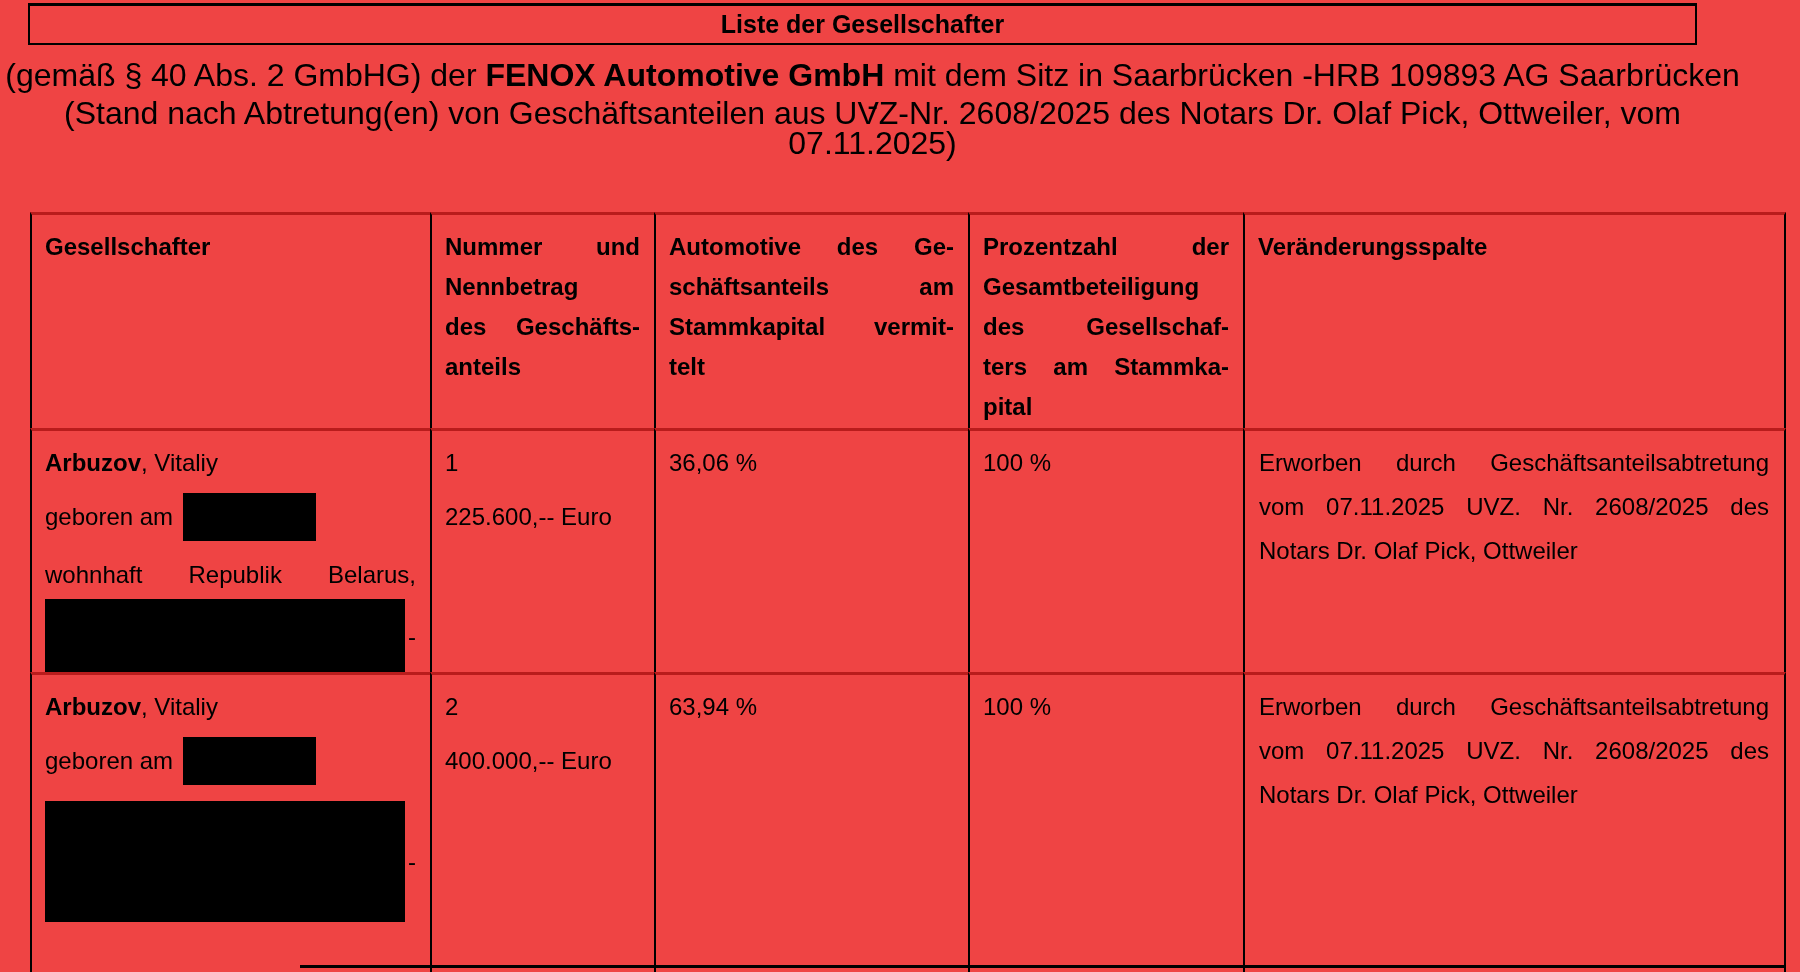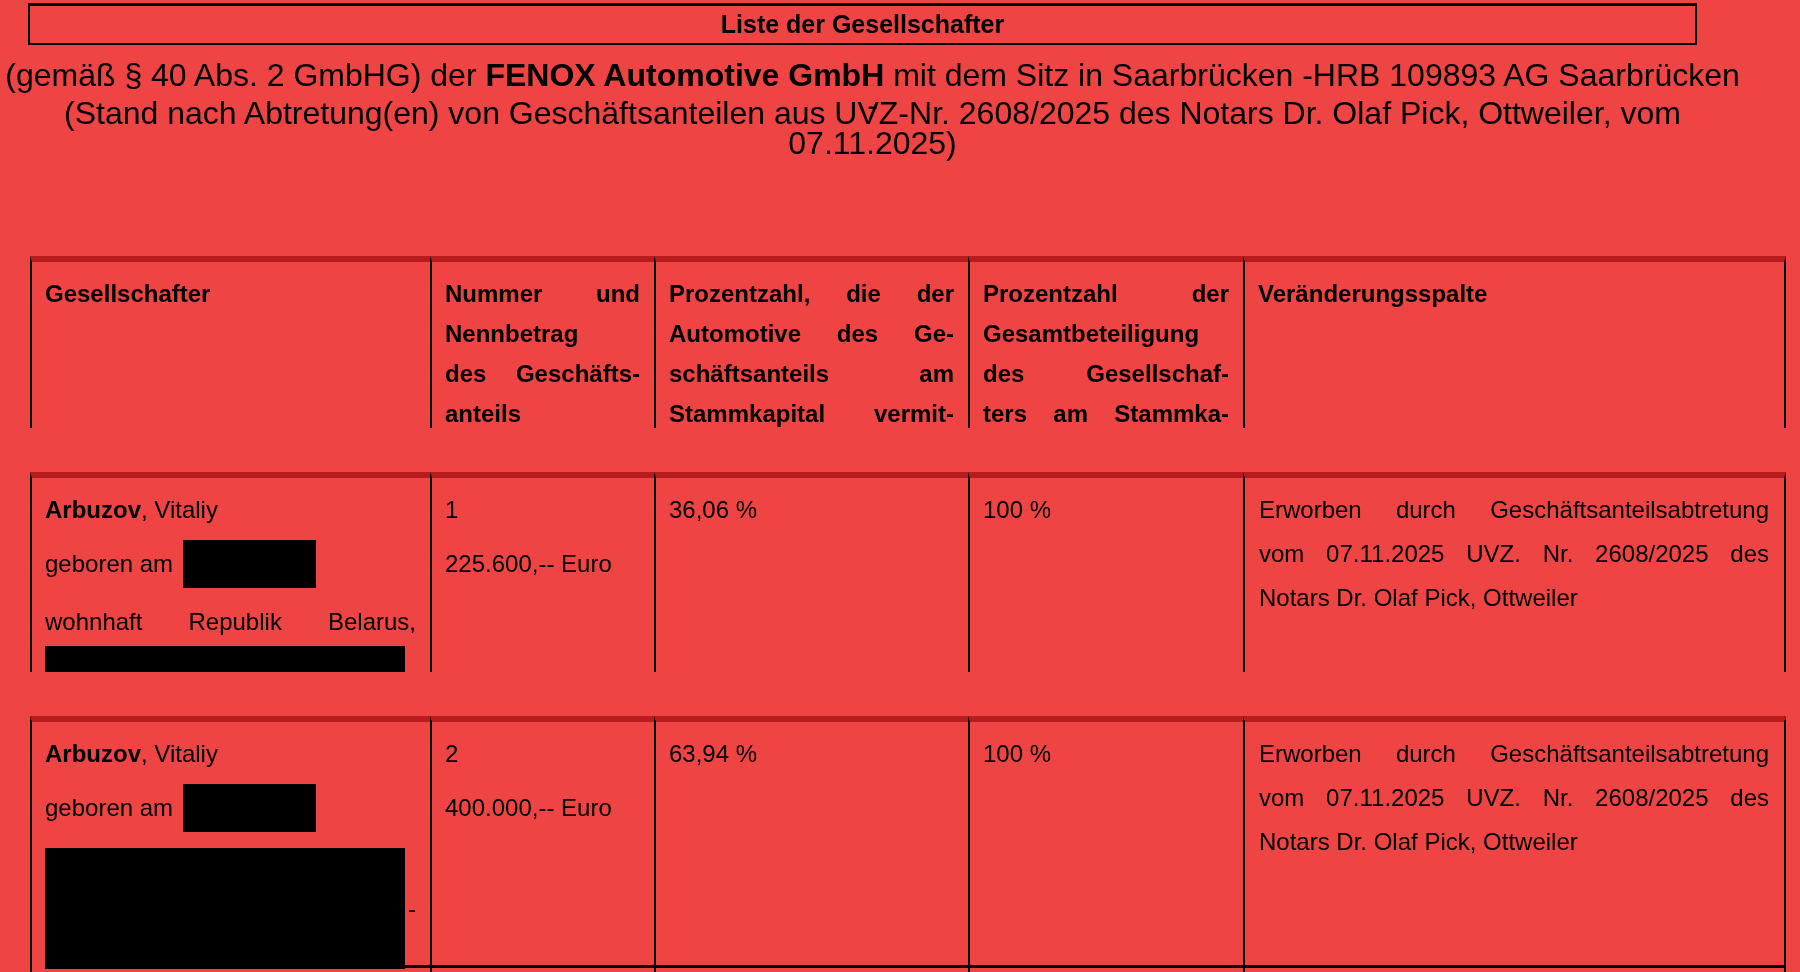--- a/index.html
+++ b/index.html
@@ -22,21 +22,21 @@
   .b { font-weight:bold; }
 
   
   .gtable {
     position:absolute; left:30px; top:212px; width:1756px;
     display:grid;
     grid-template-columns:400px 224px 314px 275px 543px;
     grid-template-rows:216px 244px 300px;
     font-size:24px;
   }
-  .cell { border-left:2px solid #000; border-top:6px solid #b91c1c; overflow:hidden;margin-top:44px; }
+  .cell { border-left:2px solid #000; border-top:3px solid #b91c1c; overflow:hidden; }
   .cell.last { border-right:2px solid #000; }
   .hcell { font-weight:bold; padding:12px 14px 0 13px; line-height:40px; }
   .bcell { padding:16px 14px 0 13px; }
   .jline { text-align:justify; text-align-last:justify; }
 
   
   .name-line { line-height:32px; }
   .born-line { margin-top:14px; height:48px; display:flex; align-items:center; }
   .born-line .lbl { margin-right:10px; }
   .redact-sm { width:133px; height:48px; background:#000; }
@@ -81,21 +81,20 @@
     <div class="cell hcell">
       <div class="hl">Gesellschafter</div>
     </div>
     <div class="cell hcell">
       <div class="jline">Nummer und</div>
       <div>Nennbetrag</div>
       <div class="jline">des Geschäfts-</div>
       <div>anteils</div>
     </div>
     <div class="cell hcell">
-      <div class="jline">Prozentzahl, die der</div>
       <div class="jline">Automotive des Ge-</div>
       <div class="jline">schäftsanteils am</div>
       <div class="jline">Stammkapital vermit-</div>
       <div>telt</div>
     </div>
     <div class="cell hcell">
       <div class="jline">Prozentzahl der</div>
       <div class="jline">Gesamtbeteiligung</div>
       <div class="jline">des Gesellschaf-</div>
       <div class="jline">ters am Stammka-</div>

